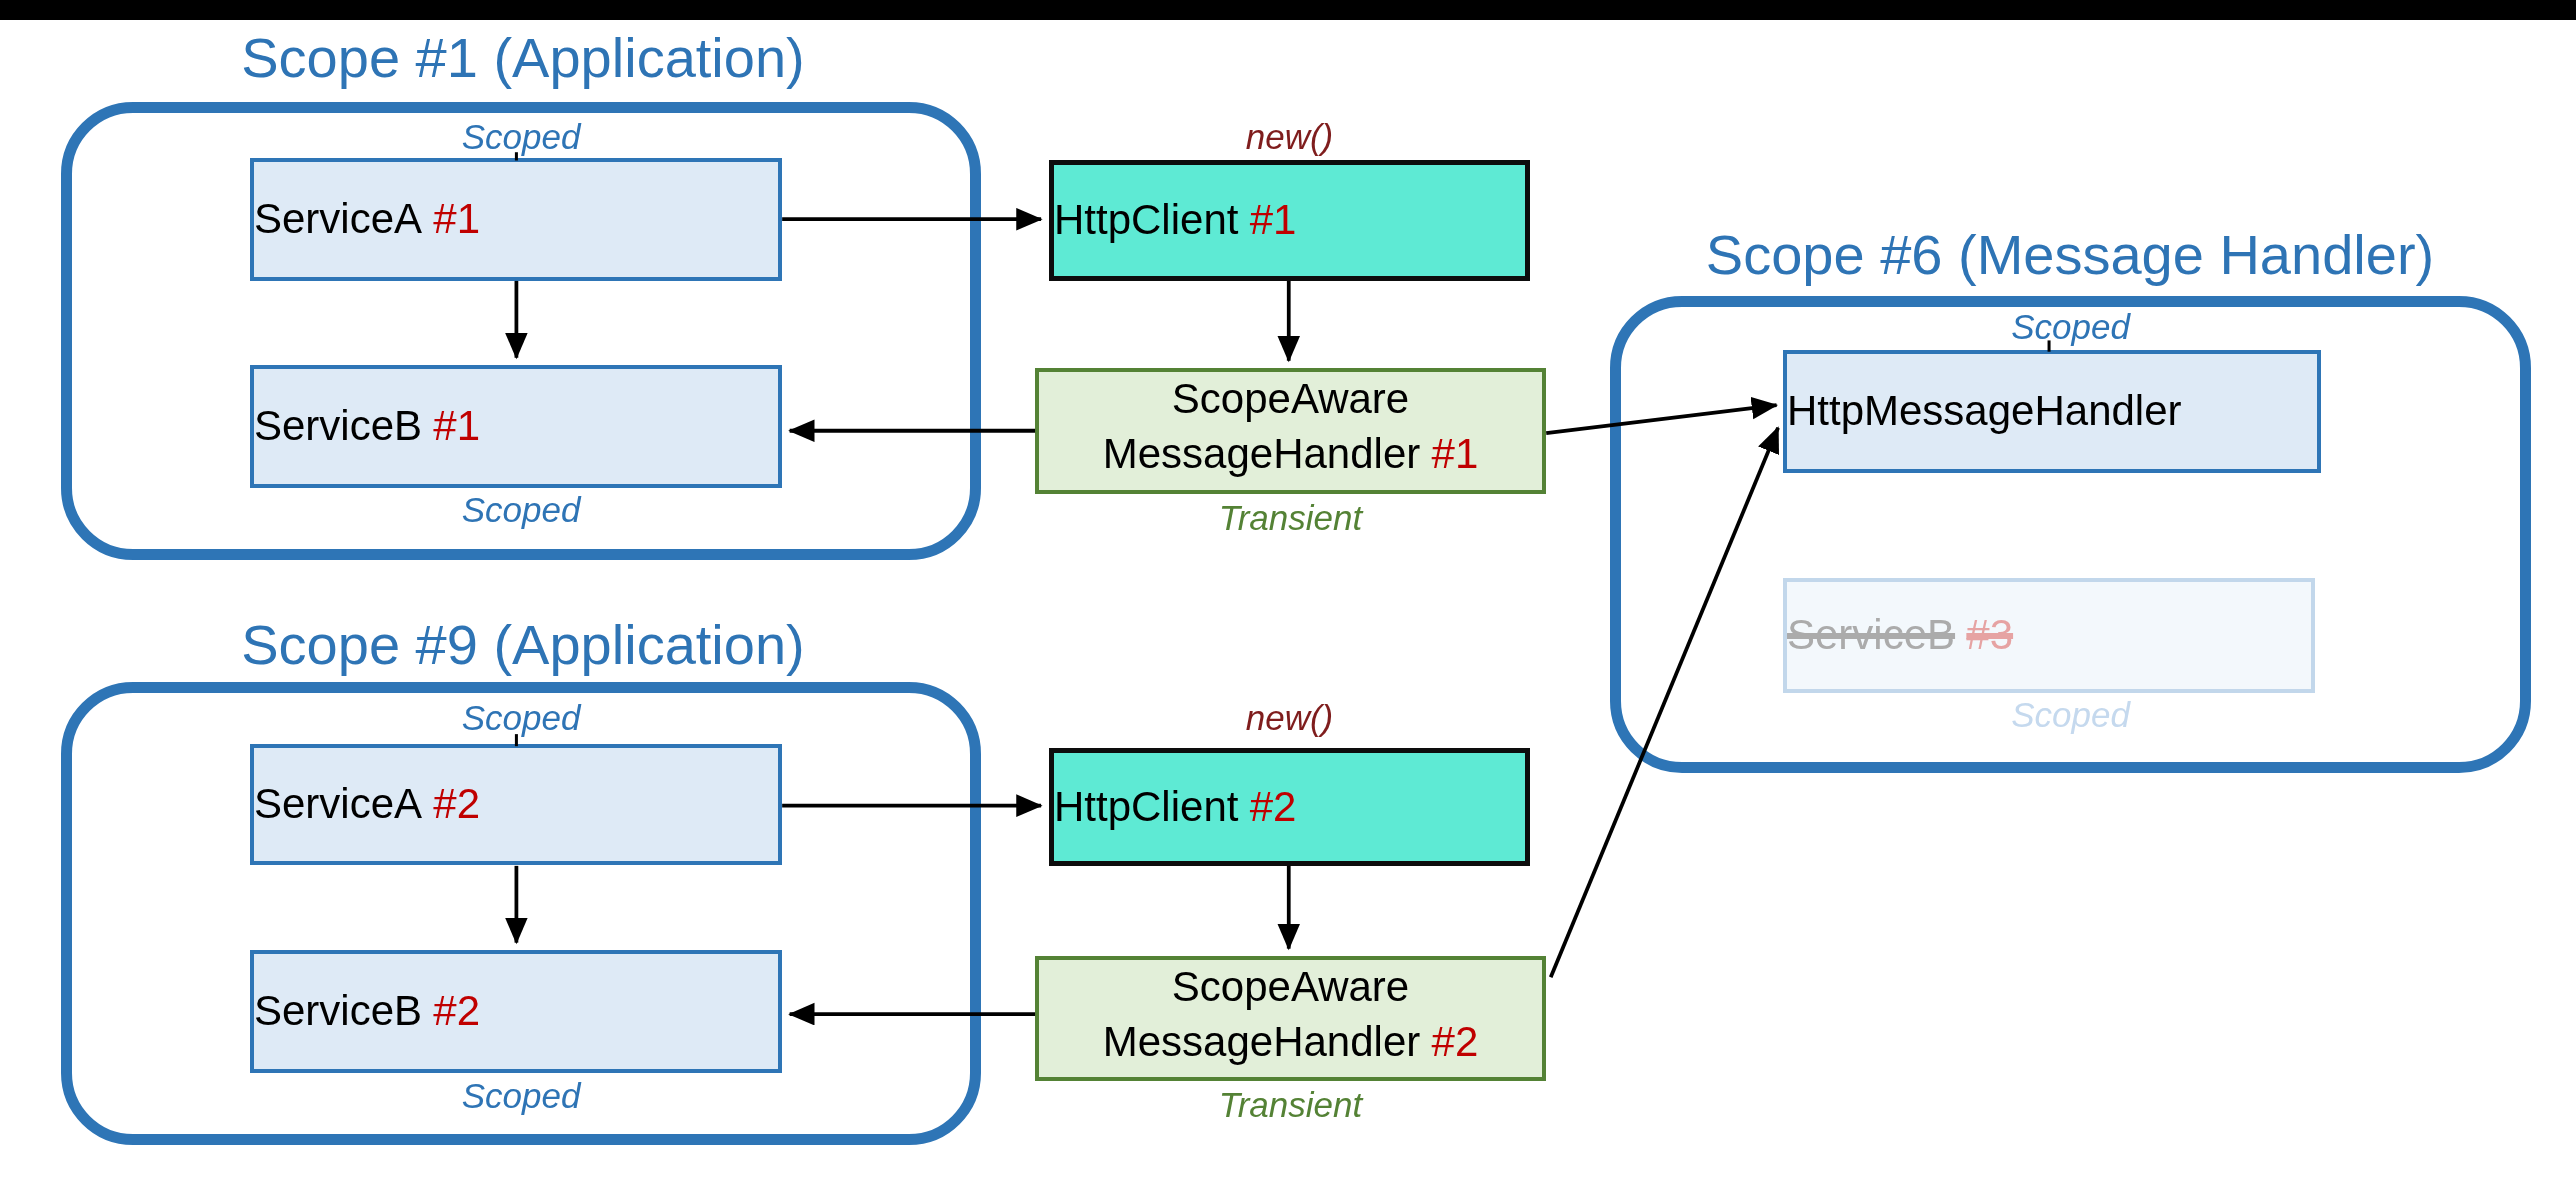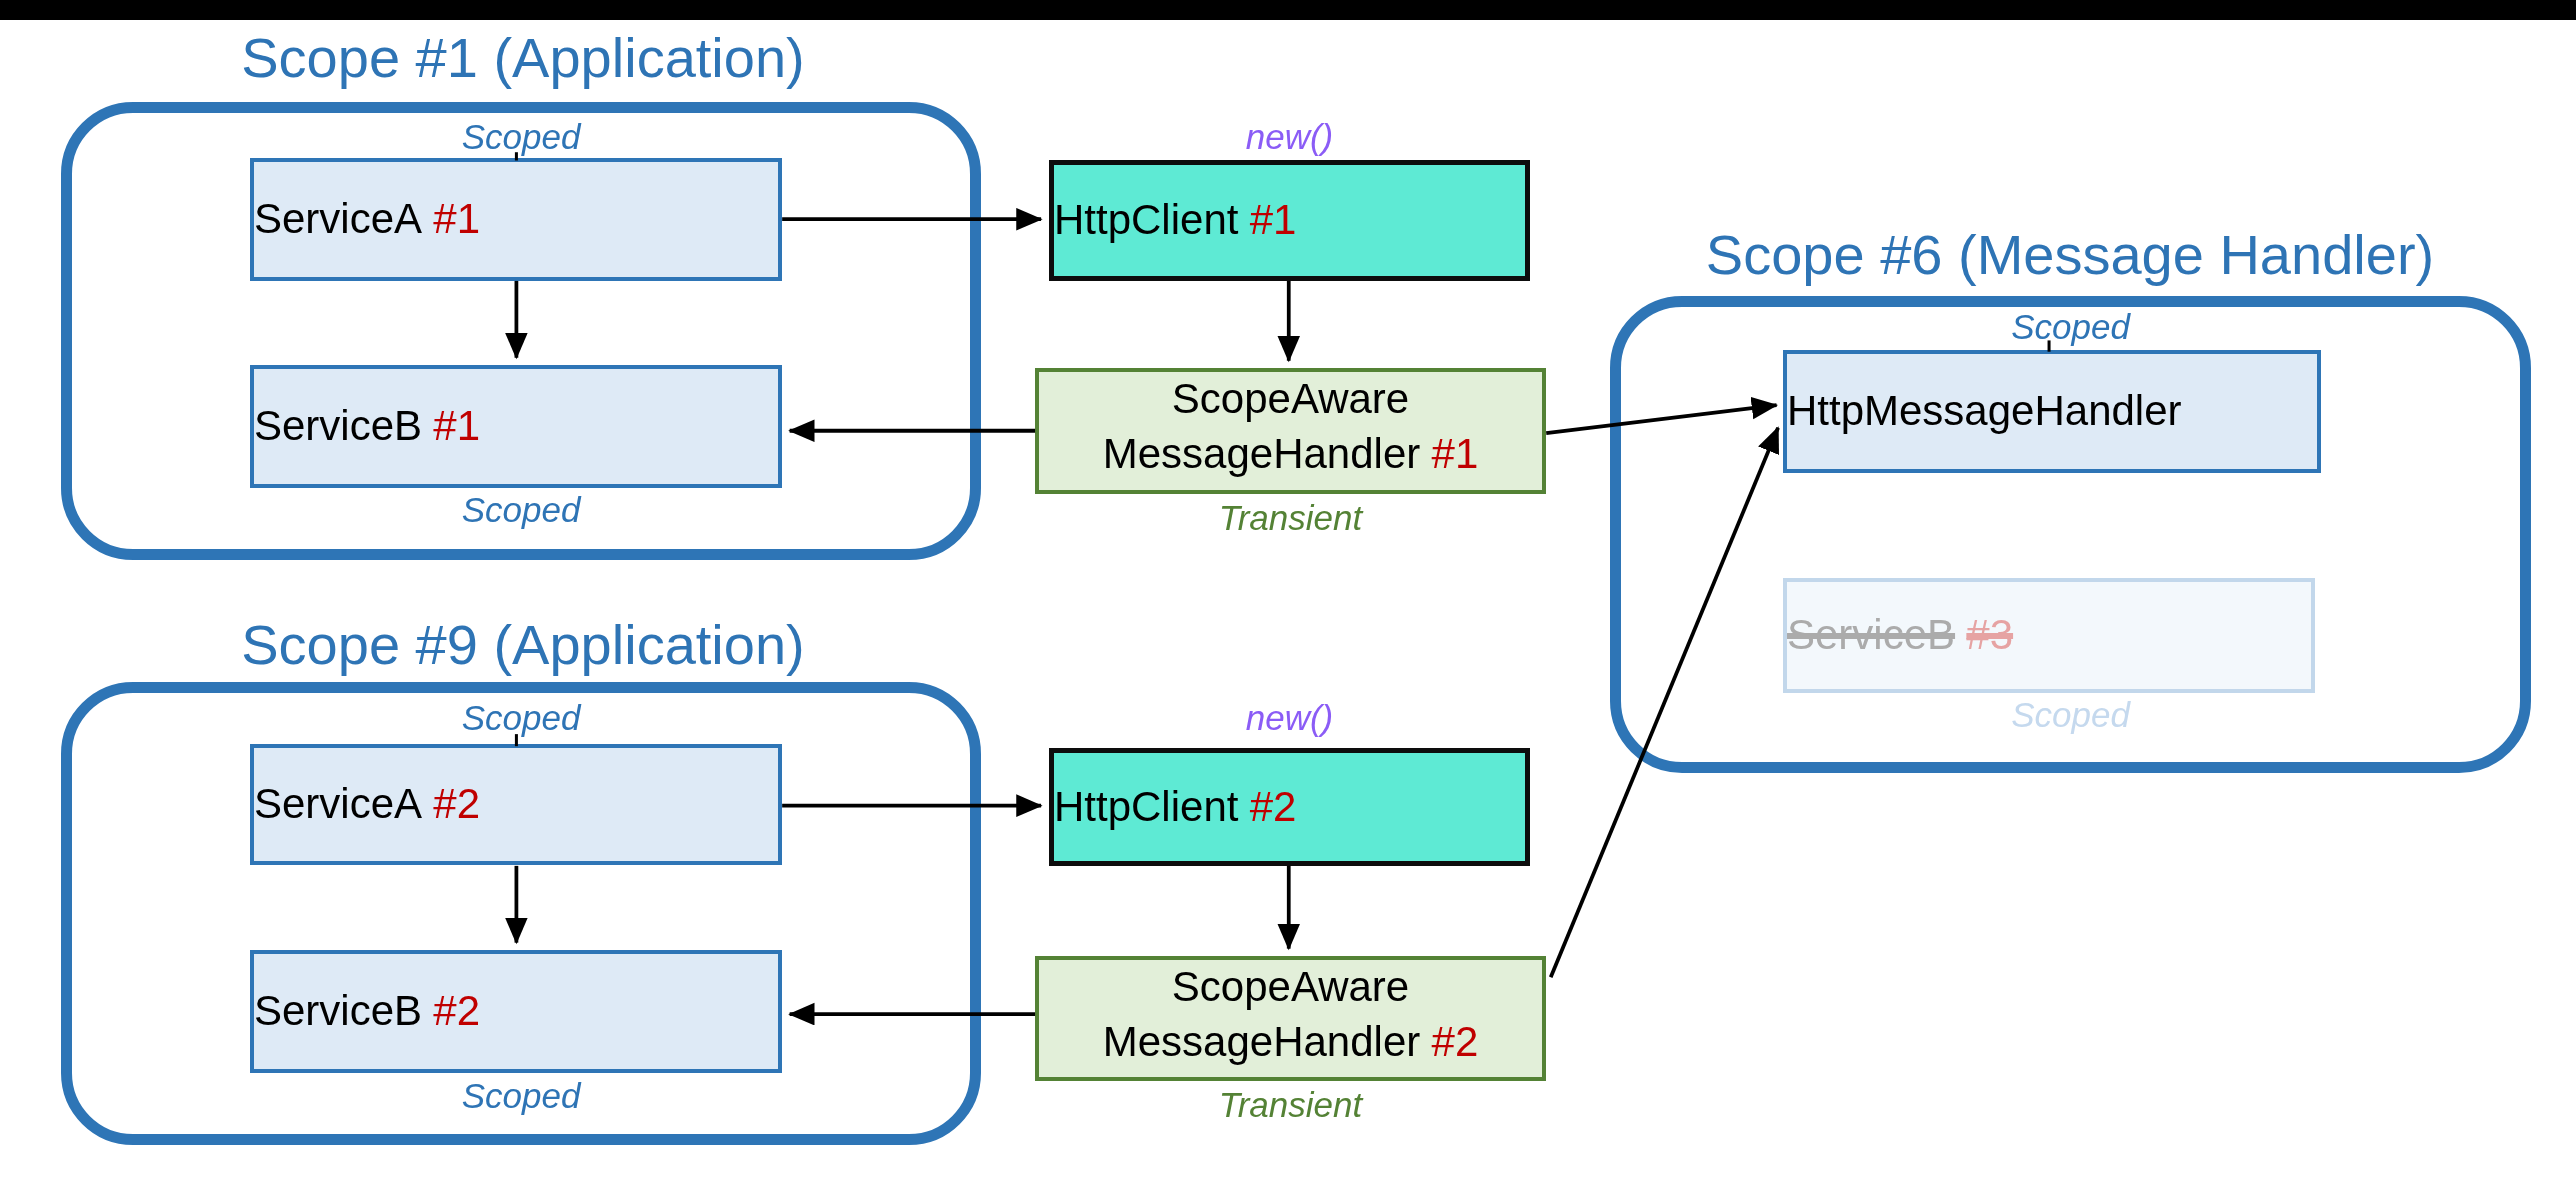--- a/index.html
+++ b/index.html
@@ -32,21 +32,21 @@
   }
   .small-label {
     position: absolute;
     font-size: 35px;
     font-style: italic;
     line-height: 1.05;
     text-align: center;
     color: #2E74B5;
     white-space: nowrap;
   }
-  .small-label.black { color: #8b5cf6; }
+  .small-label.black { color: #7f1d1d; }
   .small-label.green { color: #548235; }
   .small-label.faded-blue { color: #C5D9EE; }
   .box {
     position: absolute;
     box-sizing: border-box;
     display: flex;
     align-items: center;
     font-size: 42px;
     line-height: 1.3;
     white-space: pre;

